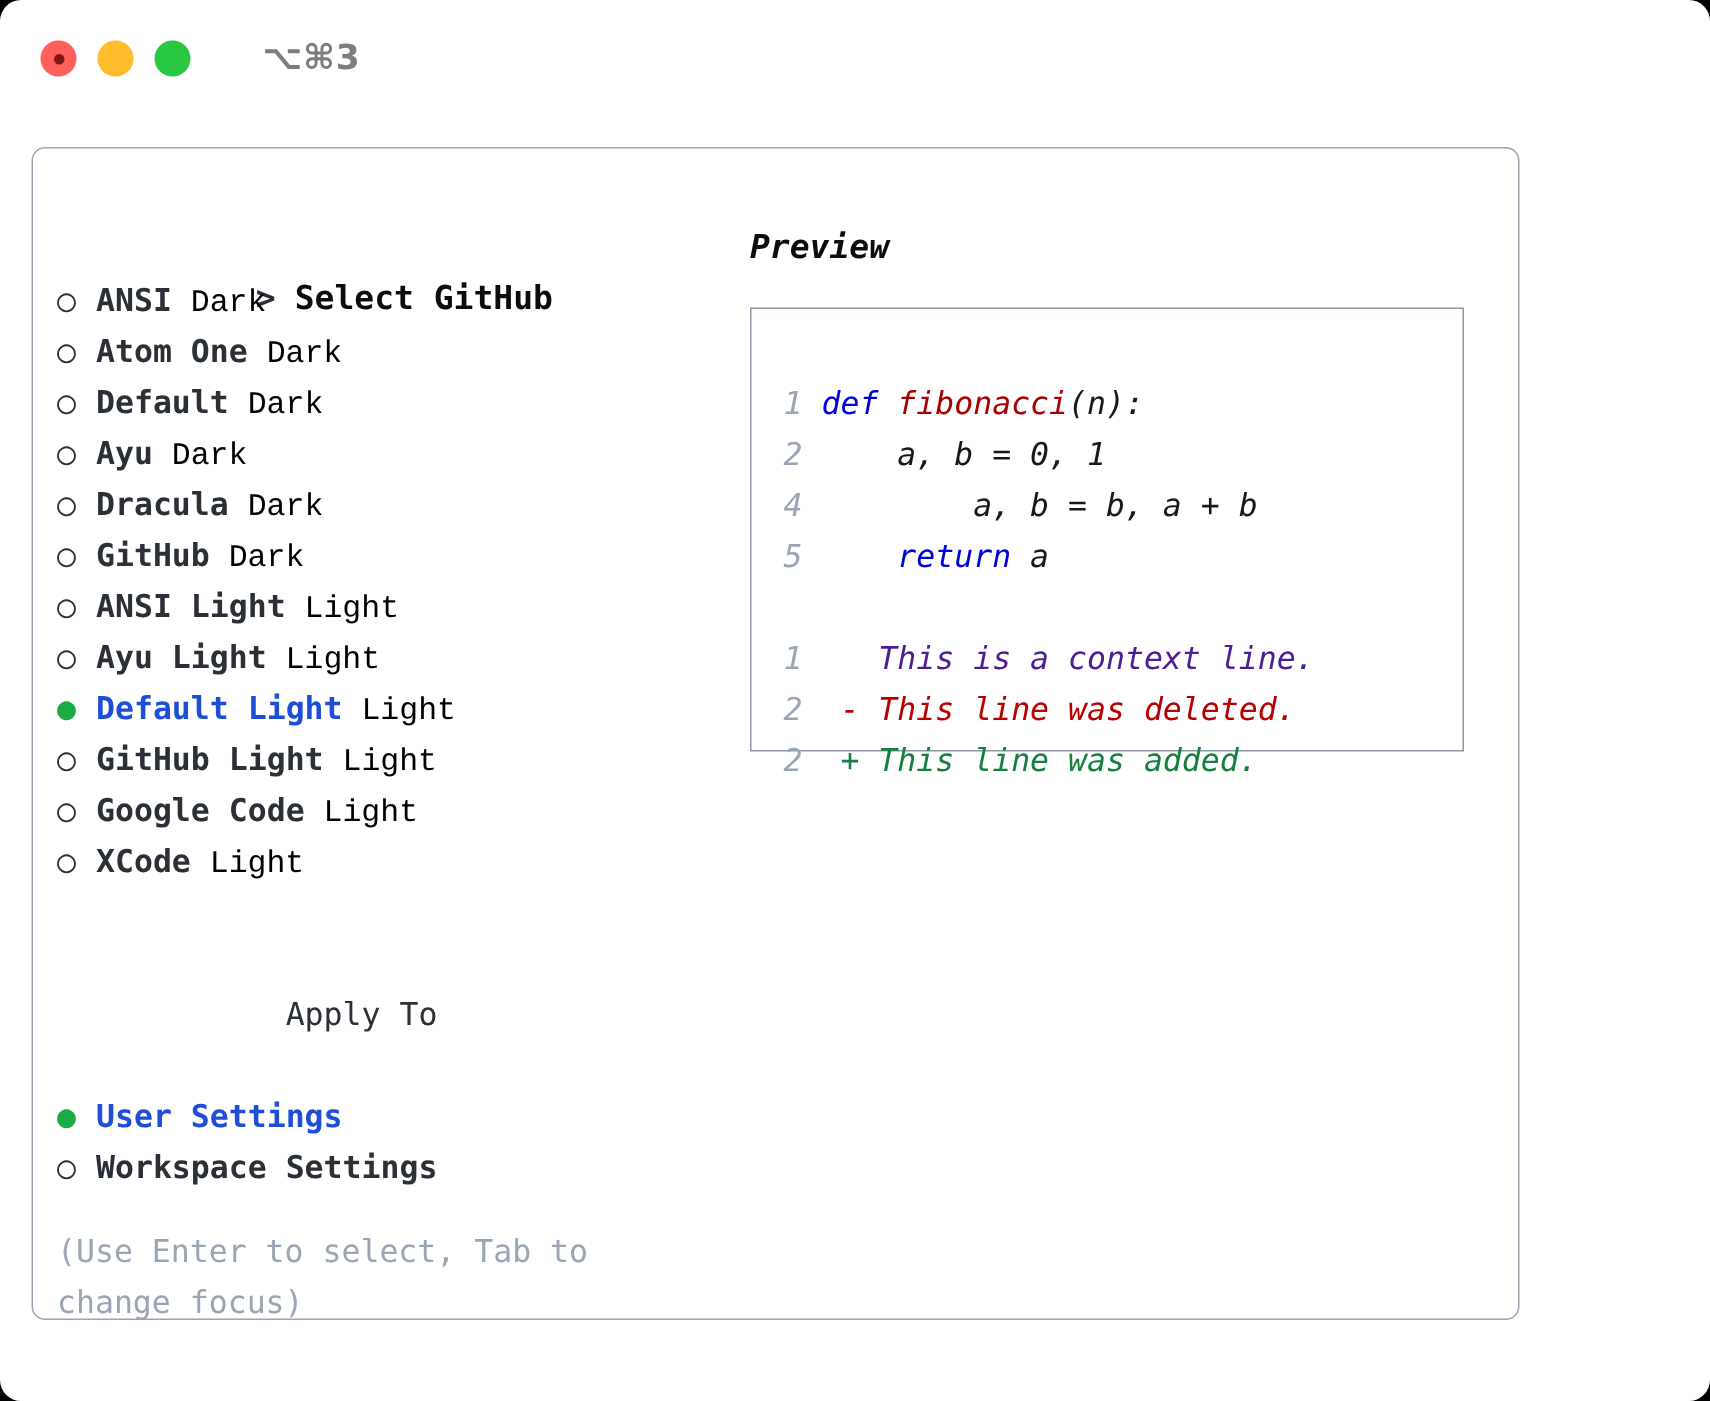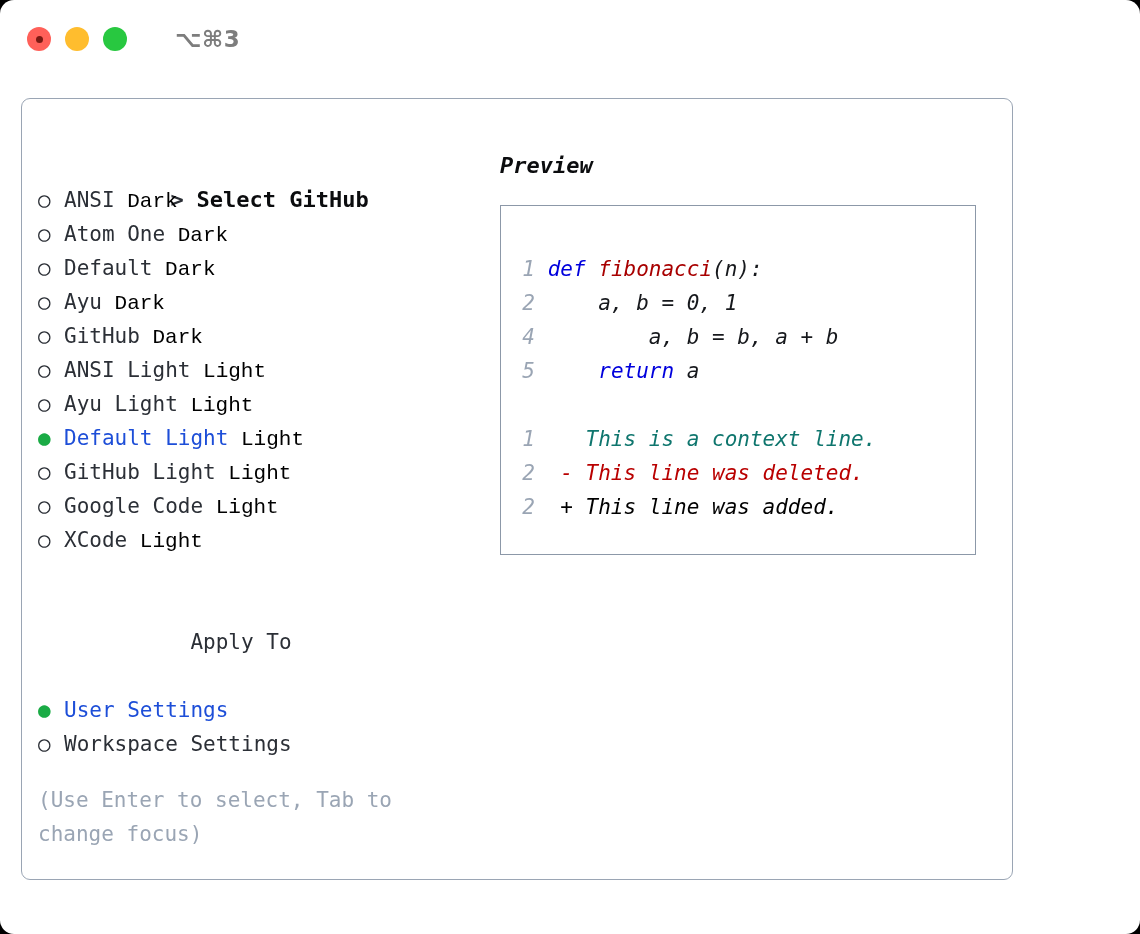--- a/index.html
+++ b/index.html
@@ -114,21 +114,21 @@
     color: #0b0c0e;
     font-size: 22px;
   }
   .marker {
     display: inline-block;
     width: 26px;
     color: #2b2f36;
   }
   .marker.sel { color: #1aab45; }
   .marker.blank { color: transparent; }
-  .label { color: #2b2f36; }
+  .label { color: #2b2f36; font-weight: bold; }
   .label.sel { color: #1d4ed8; }
   .suffix { color: #000000; font-family: Liberation Mono, monospace; }
 
   .spacer-row { height: 34px; }
   .spacer-row-small { height: 22px; }
 
   .group-title {
     font-size: 21px;
     line-height: 34px;
     color: #2b2f36;
@@ -146,43 +146,43 @@
   
   .preview-title {
     font-size: 22px;
     font-weight: bold;
     color: #0b0c0e;
     line-height: 34px;
   }
   .code-box {
     margin-top: 22px;
     width: 476px;
-    height: 350px;
+    height: 296px;
     border: 1.6px solid #8c98a8;
     box-sizing: border-box;
     background: #ffffff;
     padding: 46px 0 0 18px;
   }
   .code-line {
     font-size: 21px;
     line-height: 34px;
     white-space: pre;
   }
   .lineno {
     color: #9aa5b4;
     display: inline-block;
     width: 16px;
     text-align: right;
   }
   .kw   { color: #0000dd; }
   .fn   { color: #a80000; }
   .plain{ color: #16181c; }
-  .ctx  { color: #0f766e; }
+  .ctx  { color: #4c1d95; }
   .del  { color: #b90000; }
-  .add  { color: #000000; }
+  .add  { color: #15803d; }
   .code-gap { height: 34px; }
 </style>
 </head>
 <body>
 
 <div class="window">
 
   <div class="titlebar">
     <div class="dots">
       <span class="dot dot-red"></span>
@@ -199,20 +199,21 @@
 
         <div class="row header-row">
           <span class="marker">&gt;</span><span>Select GitHub</span>
         </div>
 
         <div id="theme-list">
             <div class="row"><span class="marker">○</span><span class="label">ANSI</span><span class="suffix"> Dark</span></div>
             <div class="row"><span class="marker">○</span><span class="label">Atom One</span><span class="suffix"> Dark</span></div>
             <div class="row"><span class="marker">○</span><span class="label">Default</span><span class="suffix"> Dark</span></div>
             <div class="row"><span class="marker">○</span><span class="label">Ayu</span><span class="suffix"> Dark</span></div>
+            <div class="row"><span class="marker">○</span><span class="label">Dracula</span><span class="suffix"> Dark</span></div>
             <div class="row"><span class="marker">○</span><span class="label">GitHub</span><span class="suffix"> Dark</span></div>
             <div class="row"><span class="marker">○</span><span class="label">ANSI Light</span><span class="suffix"> Light</span></div>
             <div class="row"><span class="marker">○</span><span class="label">Ayu Light</span><span class="suffix"> Light</span></div>
             <div class="row"><span class="marker sel">●</span><span class="label sel">Default Light</span><span class="suffix"> Light</span></div>
             <div class="row"><span class="marker">○</span><span class="label">GitHub Light</span><span class="suffix"> Light</span></div>
             <div class="row"><span class="marker">○</span><span class="label">Google Code</span><span class="suffix"> Light</span></div>
             <div class="row"><span class="marker">○</span><span class="label">XCode</span><span class="suffix"> Light</span></div>
           </div>
 
         <div class="spacer-row"></div>

